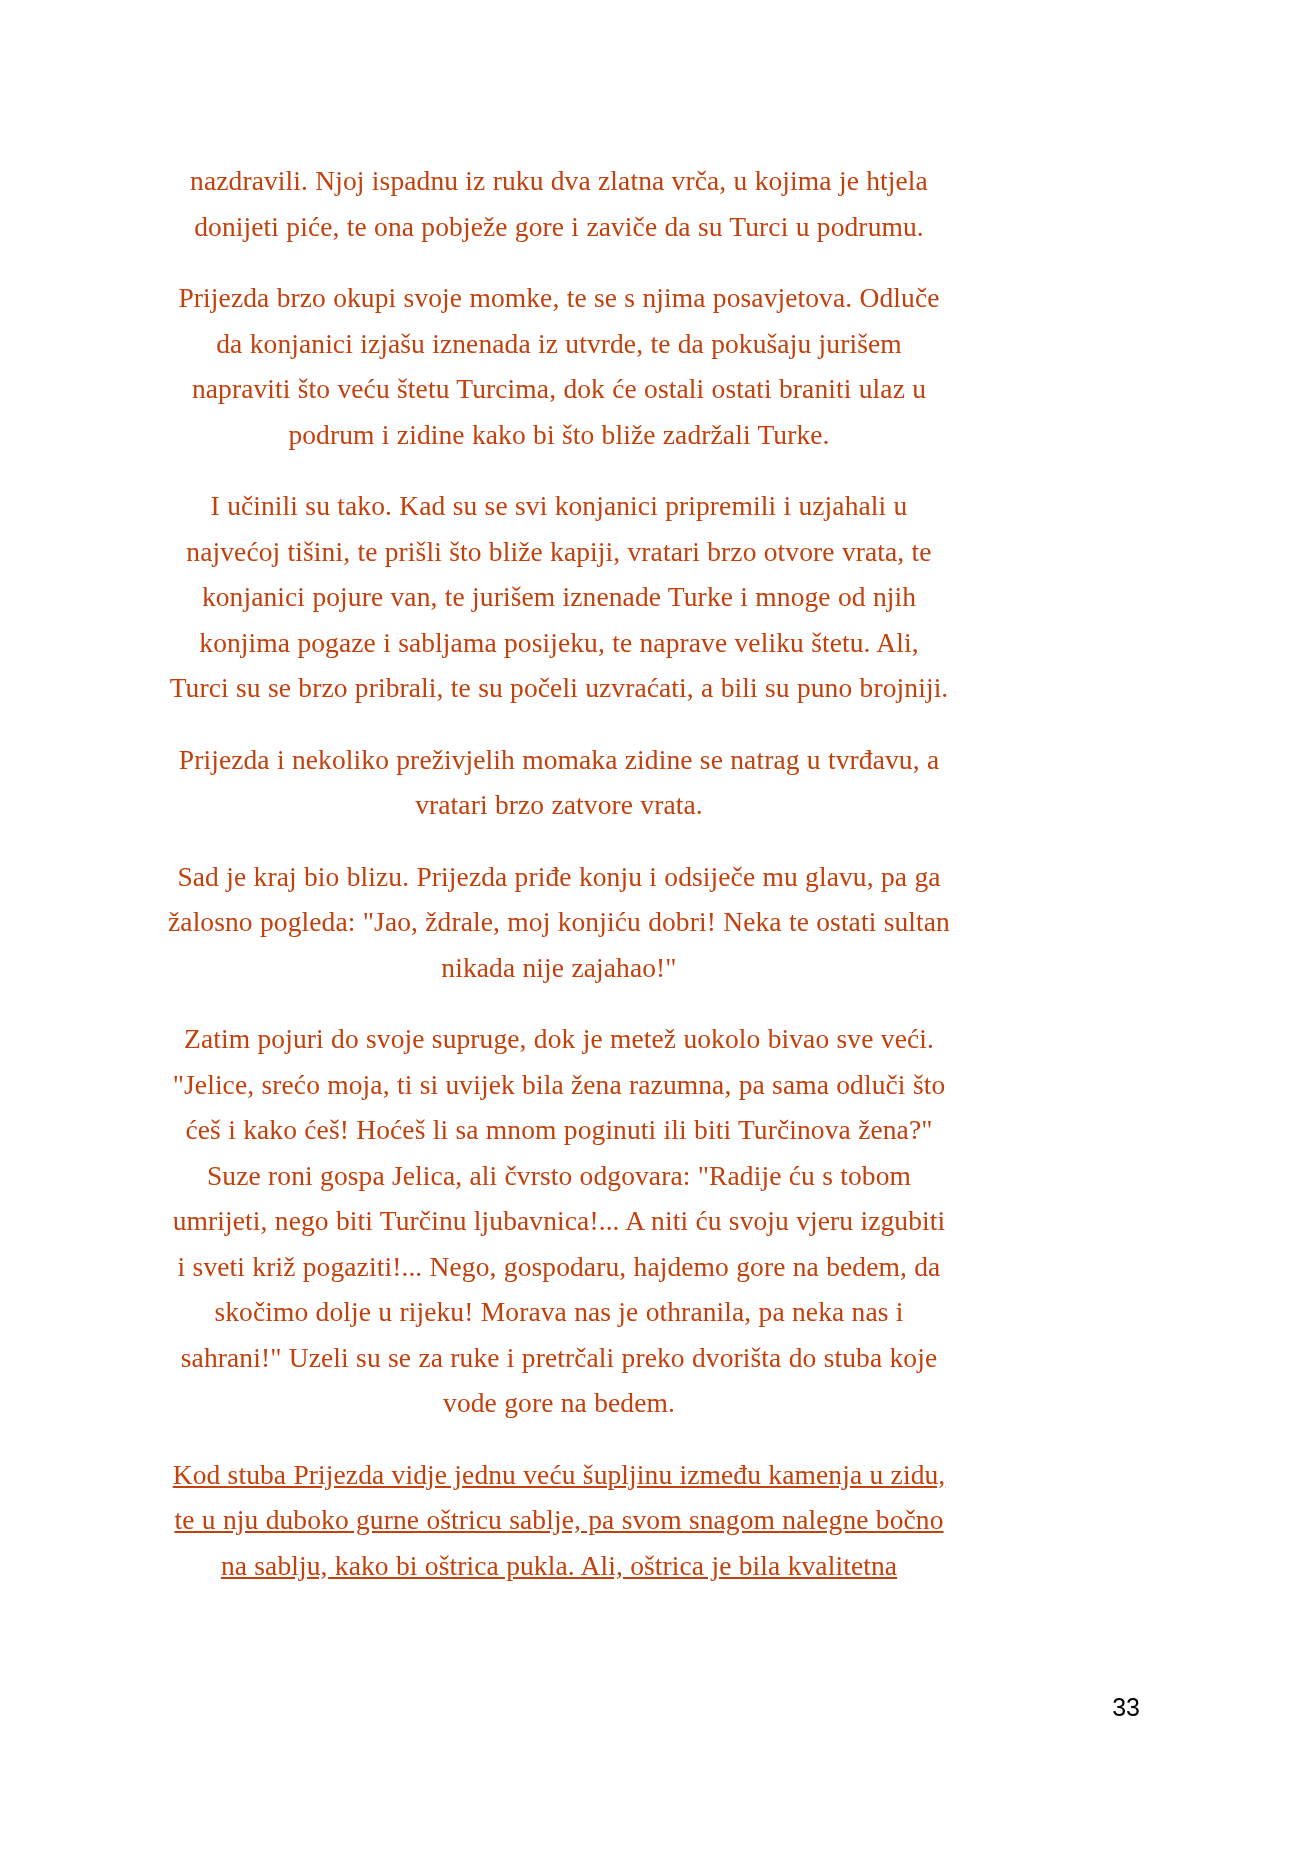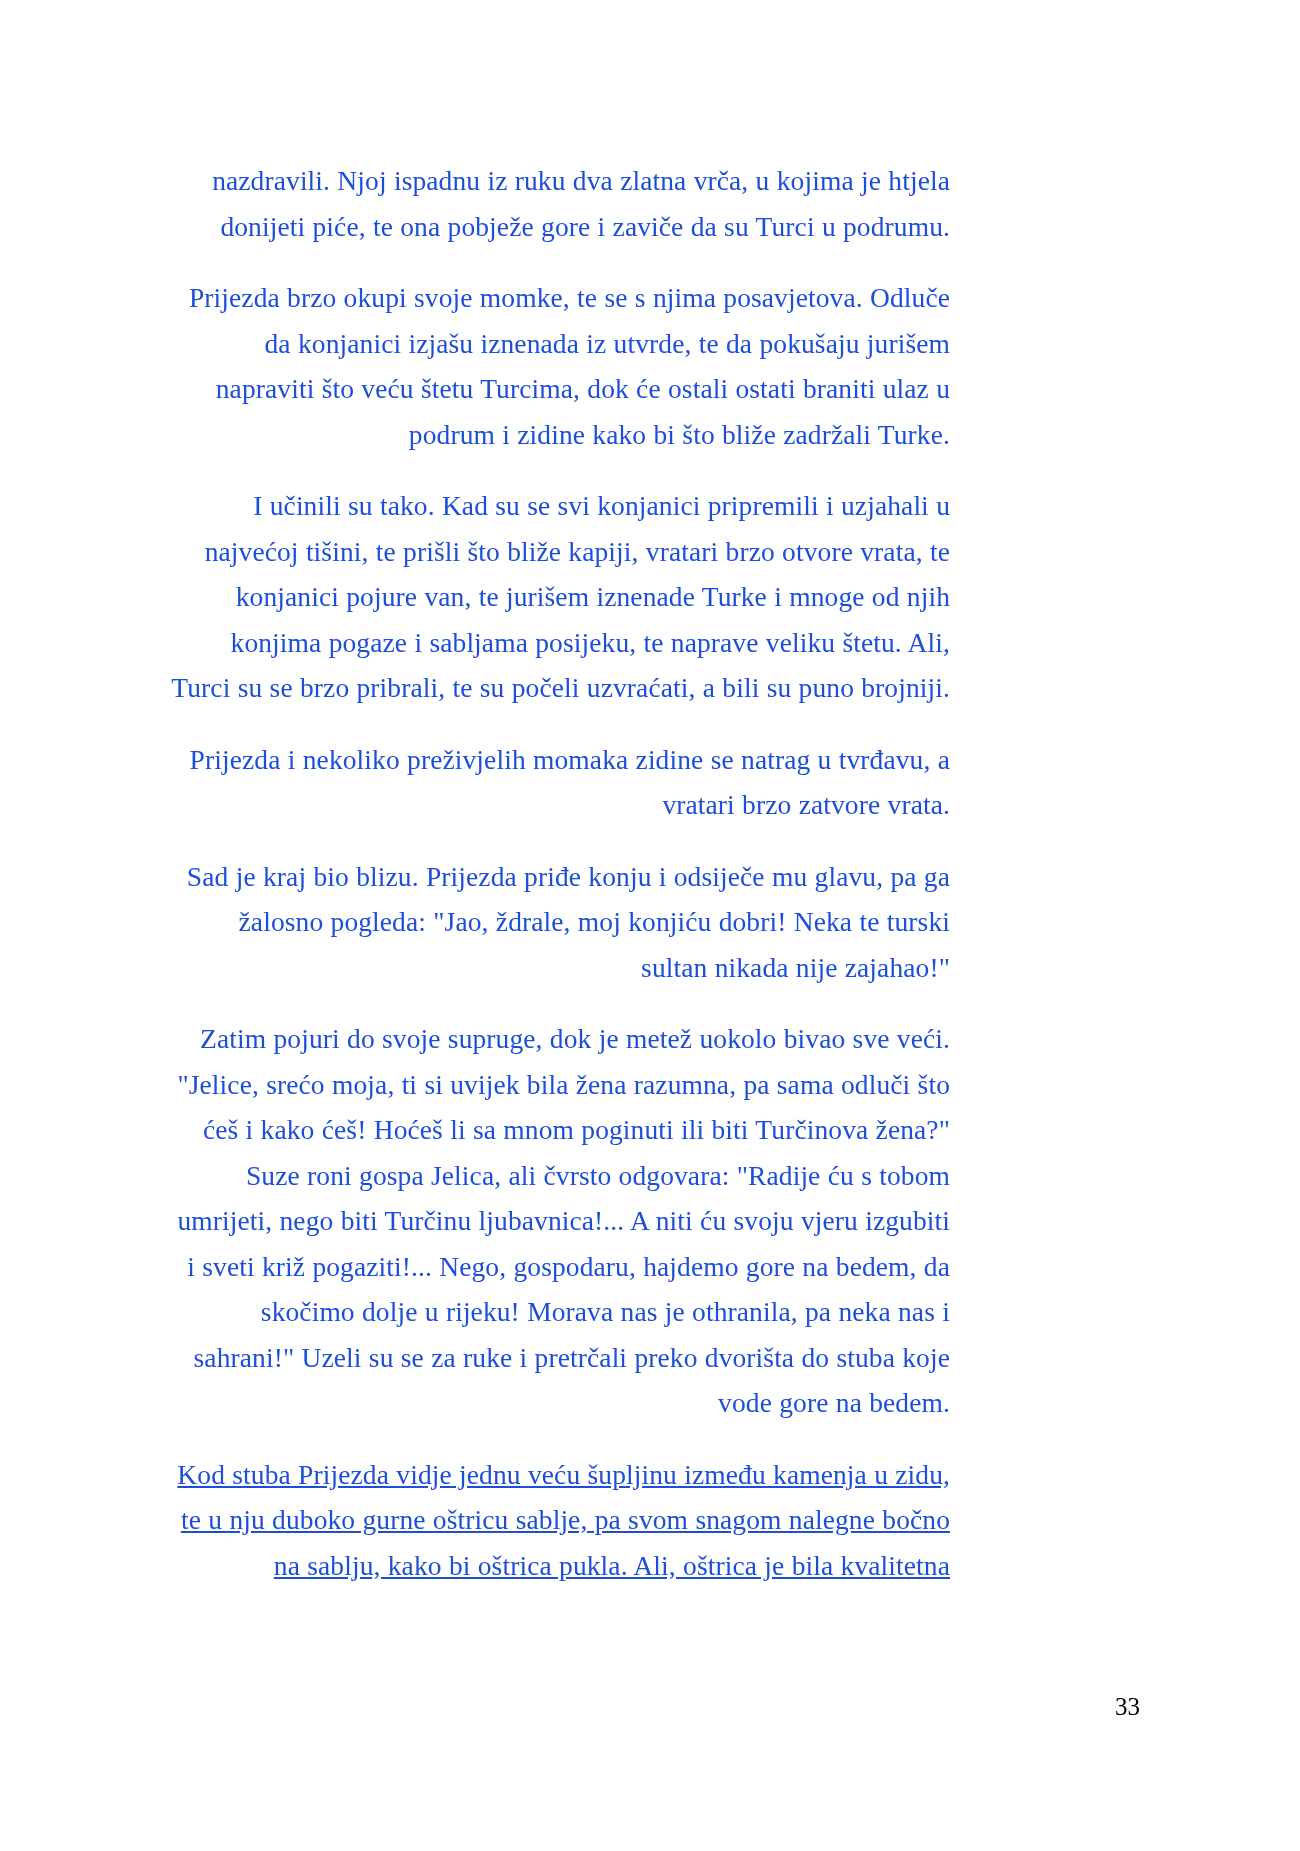--- a/index.html
+++ b/index.html
@@ -18,53 +18,53 @@
   .text-column {
     position: absolute;
     left: 168px;
     top: 158px;
     width: 782px;
   }
   .para {
     font-family: "Liberation Serif", "DejaVu Serif", serif;
     font-size: 27.5px;
     line-height: 45.5px;
-    color: #1d4ed8;
+    color: #c2410c;
     margin: 0 0 26px 0;
-    text-align: right;
+    text-align: center;
     letter-spacing: 0.1px;
     word-spacing: 0.3px;
     hyphens: none;
     -webkit-hyphens: none;
   }
   .para:last-child {
     margin-bottom: 0;
     text-decoration: underline;
   }
   .page-number {
     position: absolute;
     right: 160px;
     top: 1692px;
-    font-family: Liberation Serif, serif;
+    font-family: Liberation Sans, sans-serif;
     font-size: 25px;
     line-height: 30px;
     color: #000000;
     text-align: right;
   }
 </style>
 </head>
 <body>
 
 <div class="page">
 
   <div class="text-column">
     <p class="para">nazdravili. Njoj ispadnu iz ruku dva zlatna vrča, u kojima je htjela donijeti piće, te ona pobježe gore i zaviče da su Turci u podrumu.</p>
     <p class="para">Prijezda brzo okupi svoje momke, te se s njima posavjetova. Odluče da konjanici izjašu iznenada iz utvrde, te da pokušaju jurišem napraviti što veću štetu Turcima, dok će ostali ostati braniti ulaz u podrum i zidine kako bi što bliže zadržali Turke.</p>
     <p class="para">I učinili su tako. Kad su se svi konjanici pripremili i uzjahali u najvećoj tišini, te prišli što bliže kapiji, vratari brzo otvore vrata, te konjanici pojure van, te jurišem iznenade Turke i mnoge od njih konjima pogaze i sabljama posijeku, te naprave veliku štetu. Ali, Turci su se brzo pribrali, te su počeli uzvraćati, a bili su puno brojniji.</p>
     <p class="para">Prijezda i nekoliko preživjelih momaka zidine se natrag u tvrđavu, a vratari brzo zatvore vrata.</p>
-    <p class="para">Sad je kraj bio blizu. Prijezda priđe konju i odsiječe mu glavu, pa ga žalosno pogleda: "Jao, ždrale, moj konjiću dobri! Neka te turski sultan nikada nije zajahao!"</p>
+    <p class="para">Sad je kraj bio blizu. Prijezda priđe konju i odsiječe mu glavu, pa ga žalosno pogleda: "Jao, ždrale, moj konjiću dobri! Neka te ostati sultan nikada nije zajahao!"</p>
     <p class="para">Zatim pojuri do svoje supruge, dok je metež uokolo bivao sve veći. "Jelice, srećo moja, ti si uvijek bila žena razumna, pa sama odluči što ćeš i kako ćeš! Hoćeš li sa mnom poginuti ili biti Turčinova žena?" Suze roni gospa Jelica, ali čvrsto odgovara: "Radije ću s tobom umrijeti, nego biti Turčinu ljubavnica!... A niti ću svoju vjeru izgubiti i sveti križ pogaziti!... Nego, gospodaru, hajdemo gore na bedem, da skočimo dolje u rijeku! Morava nas je othranila, pa neka nas i sahrani!" Uzeli su se za ruke i pretrčali preko dvorišta do stuba koje vode gore na bedem.</p>
     <p class="para">Kod stuba Prijezda vidje jednu veću šupljinu između kamenja u zidu, te u nju duboko gurne oštricu sablje, pa svom snagom nalegne bočno na sablju, kako bi oštrica pukla. Ali, oštrica je bila kvalitetna</p>
   </div>
 
   <div class="page-number">33</div>
 
 </div>
 
 </body></html>

